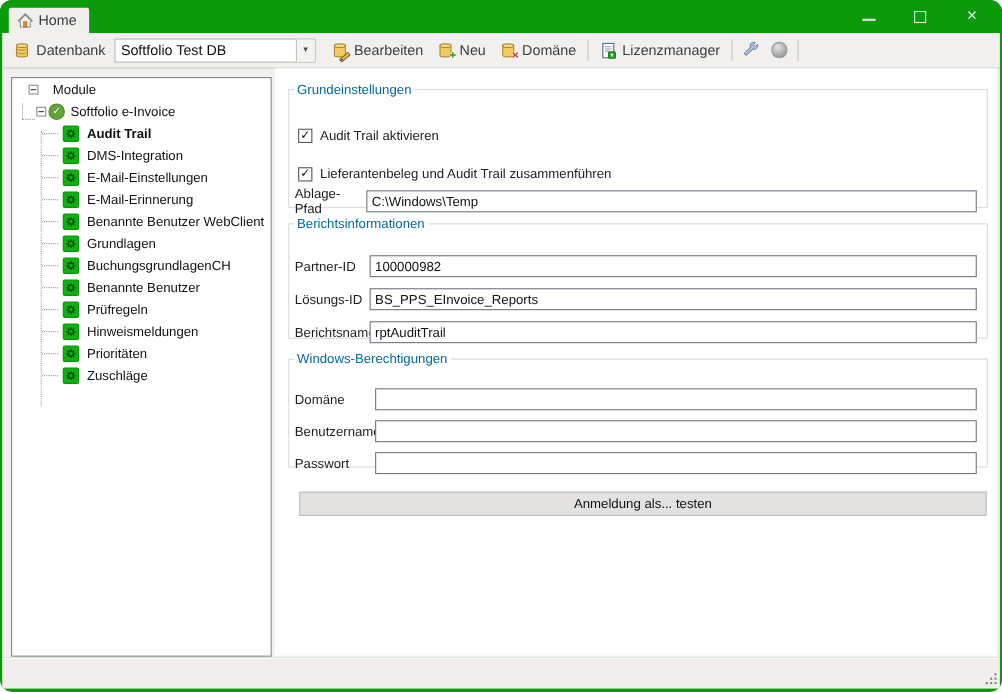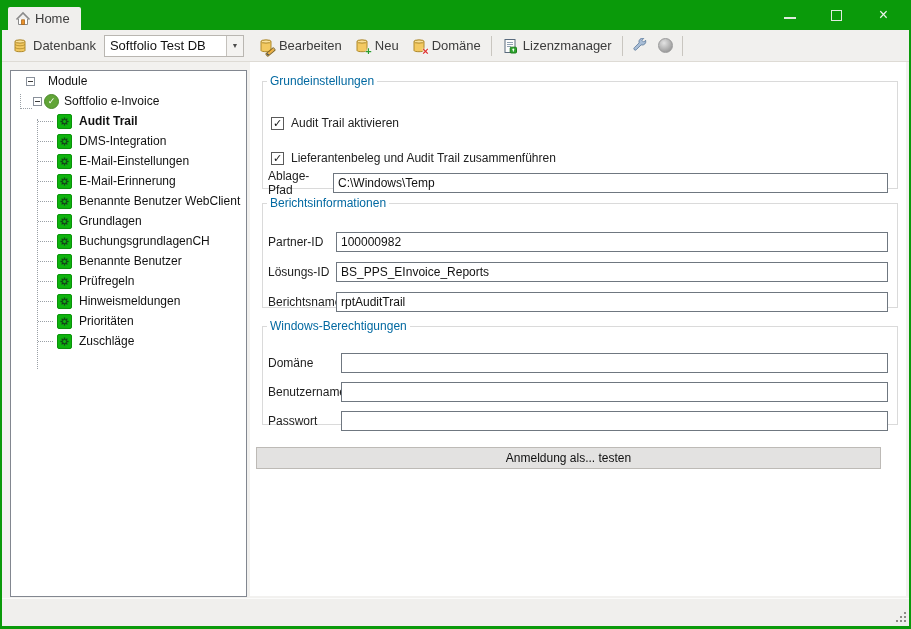--- a/index.html
+++ b/index.html
@@ -3,21 +3,21 @@
 <meta charset="utf-8">
 <style>
   * { box-sizing: border-box; }
   html,body { margin:0; padding:0; }
   body {
     width:911px; height:629px;
     font-family:"Liberation Sans","DejaVu Sans",sans-serif;
     font-size:12px; color:#222;
     -webkit-font-smoothing:antialiased;
   }
-  .window { position:relative; width:911px; height:629px; background:#0a9a0a; overflow:hidden; }
+  .window { position:relative; width:911px; height:629px; background:#0a9a0a; overflow:hidden;border-radius:11px; }
 
   
   .titlebar { position:absolute; top:0; left:0; right:0; height:30px; background:#0a9a0a; }
   .tab-home {
     position:absolute; left:8px; top:7px; height:23px; width:73px;
     background:#f0efed; display:flex; align-items:center; padding-left:7px; gap:4px;
     border-radius:2px 2px 0 0; font-size:13px; color:#3c3c3c; cursor:default;
   }
   .win-controls { position:absolute; right:4px; top:0; height:30px; display:flex; }
   .win-btn { width:47px; height:30px; display:flex; align-items:center; justify-content:center; color:#e2eee2; }
@@ -27,21 +27,21 @@
 
   
   .toolbar {
     position:absolute; top:30px; left:2px; right:2px; height:32px;
     background:#f1f0ee; border-bottom:1px solid #dedbd5;
     display:flex; align-items:center; padding-left:10px; font-size:13px; color:#3c3c3c;
   }
   .tb-item { display:flex; align-items:center; gap:5px; padding:3px 6px; border-radius:2px; white-space:nowrap; }
   .tb-sep { width:1px; height:20px; background:#c9c6c0; margin:0 4px; }
   .combo {
-    width:140px; height:22px; background:#fff; border:1px solid #b9b6b1;
+    width:183px; height:22px; background:#fff; border:1px solid #b9b6b1;
     display:flex; align-items:center; margin-left:2px;
   }
   .combo-text { flex:1; padding:0 5px; font-size:13px; color:#111; overflow:hidden; white-space:nowrap; }
   .combo-btn {
     width:17px; height:20px; border-left:1px solid #c4c1bc; background:#f4f3f1;
     display:flex; align-items:center; justify-content:center; font-size:7px; color:#4c4c4c;
   }
 
   
   .icon16 { position:relative; width:16px; height:16px; flex:0 0 16px; }
@@ -117,21 +117,21 @@
   .frow .flabel { flex:0 0 auto; color:#1d1d1d; }
   .fs-basic   .flabel { width:65px; }
   .fs-report  .flabel { width:68px; }
   .fs-windows .flabel { width:73px; }
   .frow input {
     flex:1; height:20px; border:1px solid #6f7780; background:#fff;
     font-family:"Liberation Sans","DejaVu Sans",sans-serif; font-size:12px; padding:0 4px; color:#111;
   }
 
   .test-button {
-    position:absolute; left:6px; top:385px; width:625px; height:22px;
+    position:absolute; left:22px; top:385px; width:625px; height:22px;
     background:#e3e2e1; border:1px solid #bdbab6; font-size:12px; color:#111;
     font-family:"Liberation Sans","DejaVu Sans",sans-serif;
   }
 
   
   .statusbar {
     position:absolute; left:2px; right:2px; top:598px; height:28px;
     background:#f0efed; border-top:1px solid #fbfbfa;
   }
   .grip { position:absolute; right:3px; bottom:3px; width:11px; height:11px; }

